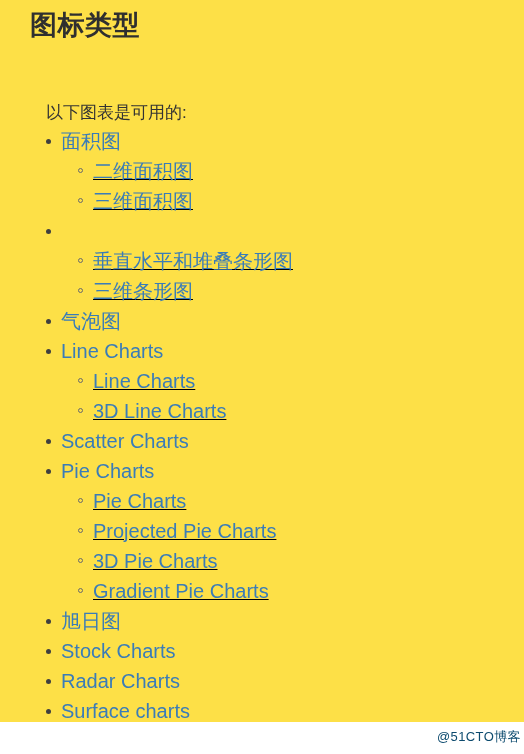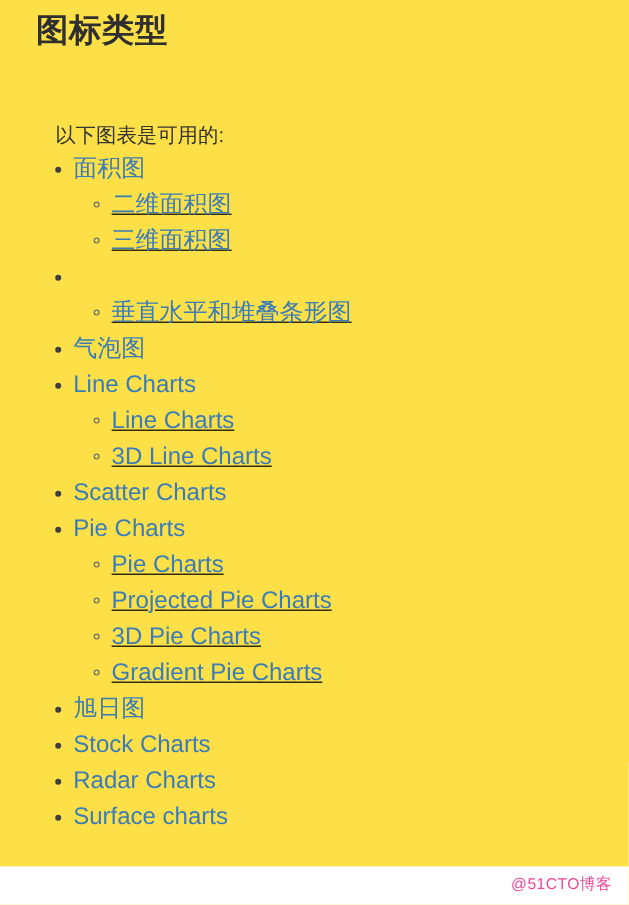--- a/index.html
+++ b/index.html
@@ -119,24 +119,24 @@
   a.chart-link {
     color: #3a7cb8;
     text-decoration: none;
     font-size: 20px;
     cursor: pointer;
   }
 
   
   .watermark {
     position: absolute;
-    right: 14px;
+    right: 3px;
     bottom: 8px;
     font-size: 13px;
-    color: #ec4899;
+    color: #0c4a6e;
     letter-spacing: 0.4px;
     user-select: none;
   }
 </style>
 </head>
 <body>
 
 <div class="content-sheet">
 
   <h1 class="page-title">图标类型</h1>
@@ -154,20 +154,23 @@
             <div class="item-row"><span class="bullet-circle"></span><a class="chart-link">三维面积图</a></div>
           </li>
         </ul>
       </li>
       <li class="list-item level-1">
         <div class="item-row"><span class="bullet-disc"></span></div>
         <ul class="sub-list">
           <li class="list-item level-2">
             <div class="item-row"><span class="bullet-circle"></span><a class="chart-link">垂直水平和堆叠条形图</a></div>
           </li>
+          <li class="list-item level-2">
+            <div class="item-row"><span class="bullet-circle"></span><a class="chart-link">三维条形图</a></div>
+          </li>
         </ul>
       </li>
       <li class="list-item level-1">
         <div class="item-row"><span class="bullet-disc"></span><a class="chart-link">气泡图</a></div>
       </li>
       <li class="list-item level-1">
         <div class="item-row"><span class="bullet-disc"></span><a class="chart-link">Line Charts</a></div>
         <ul class="sub-list">
           <li class="list-item level-2">
             <div class="item-row"><span class="bullet-circle"></span><a class="chart-link">Line Charts</a></div>

